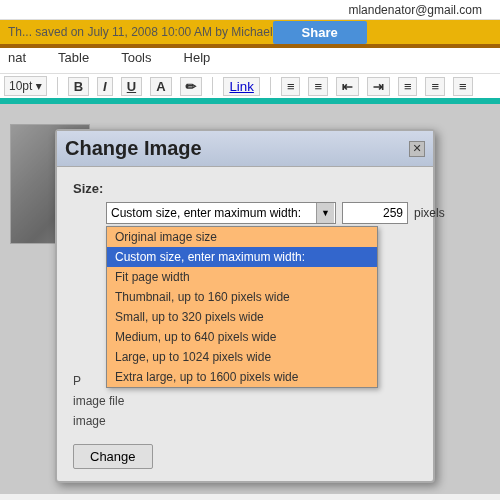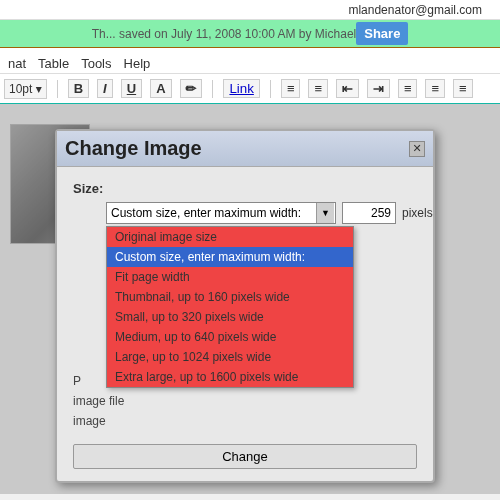--- a/index.html
+++ b/index.html
@@ -26,68 +26,68 @@
     .top-bar-email {
       font-size: 12px;
       color: #333;
       flex: 1;
       text-align: right;
       padding-right: 10px;
     }
 
     
     .saved-bar {
-      background: #86efac;
+      background: #eab308;
       height: 28px;
       display: flex;
       align-items: center;
-      justify-content: center;
+      justify-content: flex-start;
       padding: 0 8px;
-      border-bottom: 1px solid #a16207;
+      border-bottom: 4px solid #a16207;
     }
     .saved-info {
       font-size: 12px;
       color: #555;
     }
     .share-btn {
       background: #4a90d9;
       color: #fff;
       border: none;
-      padding: 4px 8px;
+      padding: 4px 29px;
       font-size: 13px;
       font-weight: bold;
       cursor: pointer;
       border-radius: 2px;
     }
 
     
     .menu-bar {
       background: #fff;
       height: 26px;
       display: flex;
-      align-items: flex-end;
+      align-items: flex-start;
       padding: 0 4px;
       border-bottom: 1px solid #ddd;
-      gap: 4px;
+      gap: 24px;
     }
     .menu-item {
       font-size: 13px;
       color: #333;
       cursor: pointer;
       padding: 2px 4px;
     }
 
     
     .toolbar {
       background: #fff;
       height: 30px;
       display: flex;
       align-items: center;
       padding: 0 4px;
-      border-bottom: 1px solid #14b8a6;
+      border-bottom: 6px solid #14b8a6;
       gap: 8px;
     }
     .toolbar-item {
       font-size: 12px;
       color: #333;
       cursor: pointer;
       padding: 2px 4px;
       border: 1px solid #ccc;
       background: #f5f5f5;
     }
@@ -232,39 +232,39 @@
       border-left: 1px solid #999;
       display: flex;
       align-items: center;
       justify-content: center;
       font-size: 9px;
       pointer-events: none;
       cursor: pointer;
     }
 
     .pixels-input {
-      width: 54px;
+      width: 66px;
       height: 22px;
       border: 1px solid #888;
       font-size: 12px;
       padding: 1px 4px;
       text-align: right;
     }
     .pixels-label {
       font-size: 12px;
       color: #333;
     }
 
     
     .dropdown-list {
       position: absolute;
       top: 24px;
       left: 0;
-      width: 248px;
-      background: #ef4444;
+      width: 272px;
+      background: #fdba74;
       border: 1px solid #888;
       z-index: 100;
       box-shadow: 2px 2px 5px rgba(0,0,0,0.3);
     }
     .dropdown-item {
       padding: 3px 8px;
       font-size: 12px;
       color: #333;
       cursor: pointer;
       white-space: nowrap;
@@ -279,21 +279,20 @@
       font-size: 12px;
       color: #444;
       margin: 6px 0;
       padding-right: 80px;
     }
 
     .dialog-buttons {
       display: flex;
       gap: 8px;
       margin-top: 16px;
-      flex-direction: column;
     }
     .btn-change {
       padding: 4px 16px;
       font-size: 13px;
       background: #e0e0e0;
       border: 1px solid #999;
       cursor: pointer;
       border-radius: 2px;
     }
     .btn-cancel {

